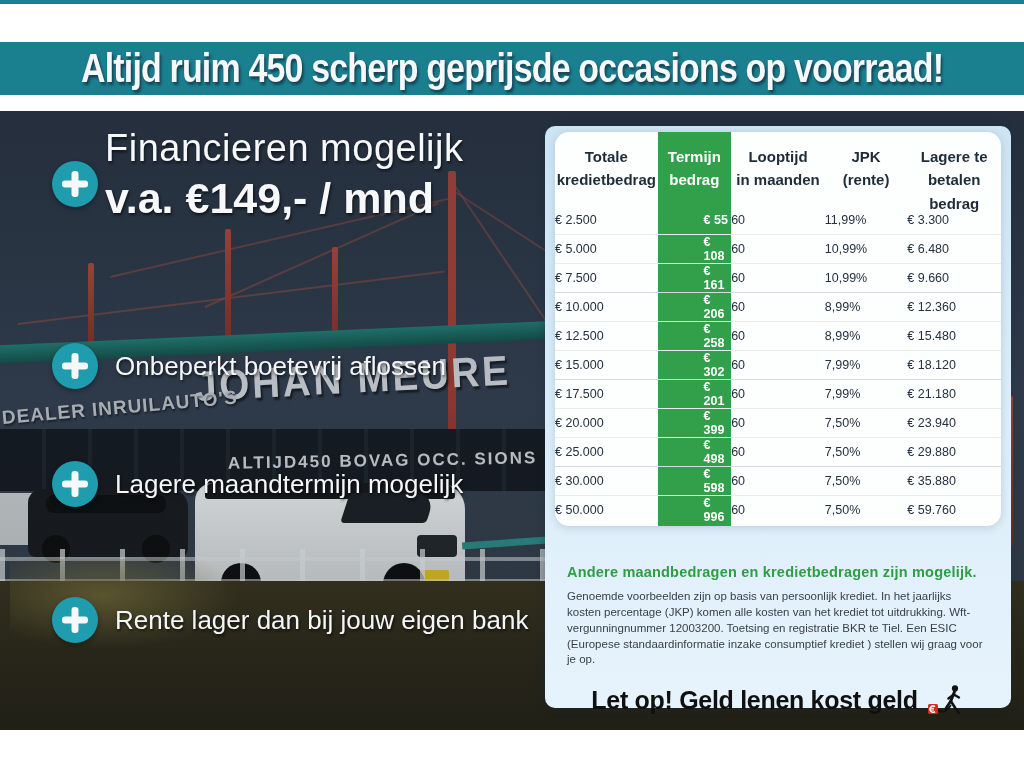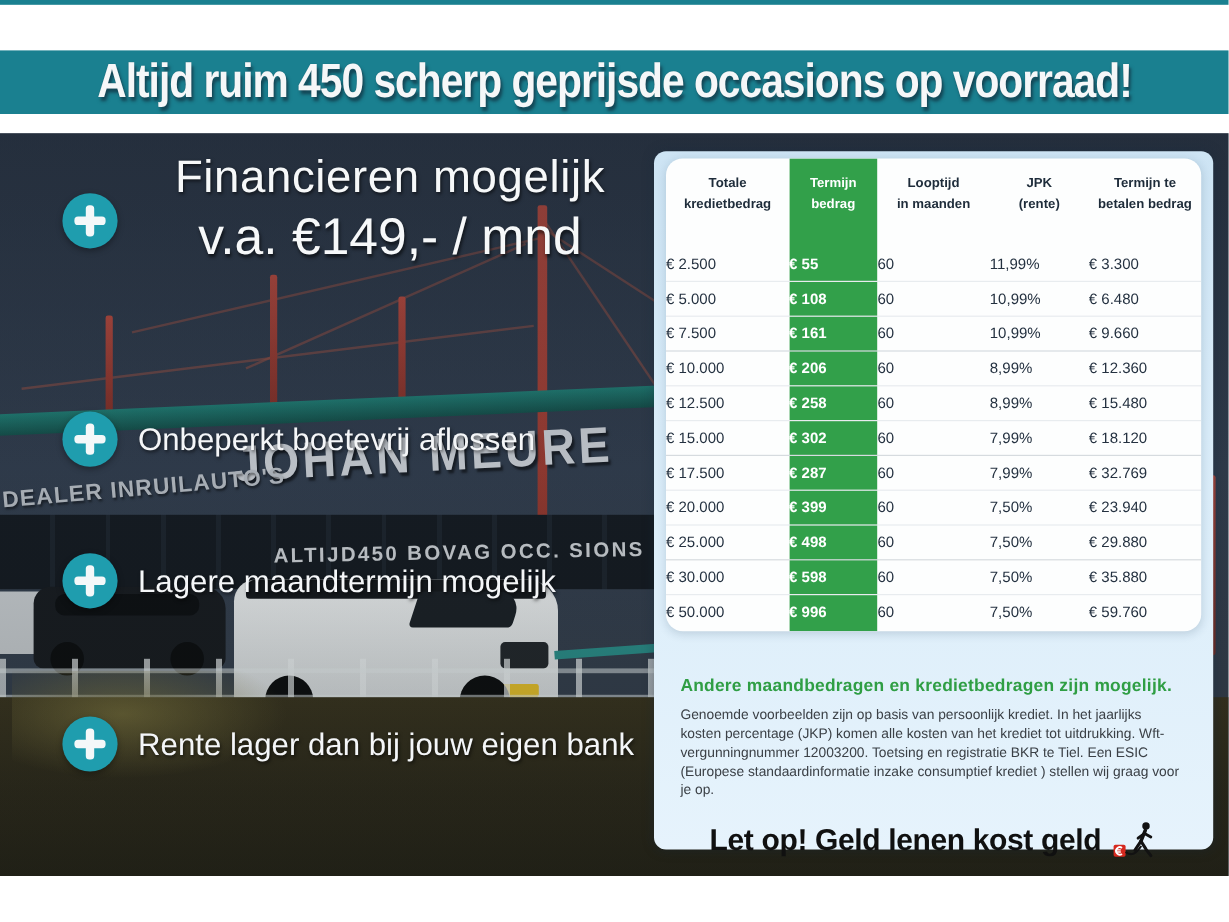--- a/index.html
+++ b/index.html
@@ -69,44 +69,44 @@
        background:linear-gradient(180deg,rgba(24,32,44,.30) 0%,rgba(24,32,44,.08) 45%,rgba(18,22,16,.28) 100%);}
 
   
   .overlay{position:absolute;inset:0;z-index:4;}
   .plus-badge{width:46px;height:46px;border-radius:50%;background:#1f9dae;position:relative;
               box-shadow:0 2px 5px rgba(0,0,0,.35);flex:0 0 46px;}
   .plus-badge::before,.plus-badge::after{content:"";position:absolute;left:50%;top:50%;
               width:26px;height:7px;background:#f4f8f9;border-radius:3px;transform:translate(-50%,-50%);}
   .plus-badge::after{transform:translate(-50%,-50%) rotate(90deg);}
   .finance-badge{position:absolute;left:52px;top:50px;}
-  .finance-text{position:absolute;left:105px;top:16px;width:440px;text-align:center;color:#f6f8f9;}
+  .finance-text{position:absolute;left:105px;top:16px;width:440px;text-align:left;color:#f6f8f9;}
   .finance-line1{font-size:38px;font-weight:400;letter-spacing:.5px;text-shadow:1px 2px 3px rgba(0,0,0,.6);}
-  .finance-line2{font-size:43px;font-weight:400;margin-top:4px;text-shadow:1px 2px 3px rgba(0,0,0,.65);}
+  .finance-line2{font-size:43px;font-weight:700;margin-top:4px;text-shadow:1px 2px 3px rgba(0,0,0,.65);}
   .bullet{position:absolute;left:52px;display:flex;align-items:center;gap:17px;height:46px;}
   .bullet .label{font-size:26px;color:#f4f6f8;text-shadow:1px 2px 3px rgba(0,0,0,.6);white-space:nowrap;}
   .bullet.b1{top:232px;} .bullet.b2{top:350px;} .bullet.b3{top:486px;}
 
   
   .panel{position:absolute;left:545px;top:15px;width:466px;height:582px;z-index:5;
          border-radius:10px;background:linear-gradient(180deg,#cde4f4 0%,#d9ecf9 40%,#e6f3fc 100%);
          box-shadow:0 0 10px rgba(20,40,60,.35);}
   .ftable{position:absolute;left:10px;top:6px;width:446px;height:394px;background:#fdfefe;
           border-radius:14px;overflow:hidden;box-shadow:0 2px 8px rgba(30,60,90,.18);}
   .green-stripe{position:absolute;left:23%;top:0;width:16.5%;height:100%;background:#32a04a;}
   .thead,.trow{position:relative;display:grid;grid-template-columns:23% 16.5% 21% 18.5% 21%;}
   .thead{padding-top:13px;height:55px;}
-  .th{font-size:11px;font-weight:700;color:#1e2c3a;text-align:center;line-height:1.55;}
+  .th{font-size:15px;font-weight:700;color:#1e2c3a;text-align:center;line-height:1.55;}
   .th.c1{color:#ffffff;}
   .trows{position:relative;padding-top:6px;}
   .trow{height:28px;align-items:center;}
   .trow.sep{border-top:1px solid #e8ecef;}
   .trow.sep-strong{border-top:1px solid #d6dbdf;}
   .tcell{font-size:12.5px;color:#243140;}
-  .tcell.c1{color:#ffffff;font-weight:600;}
+  .tcell.c1{color:#ffffff;font-weight:600;padding-left:46px;}
 
   .panel-footer{position:absolute;left:22px;top:400px;width:420px;}
   .highlight{margin-top:38px;font-size:14.5px;font-weight:700;color:#2f9e44;letter-spacing:.2px;}
   .disclaimer{margin-top:9px;font-size:11.5px;line-height:1.38;color:#3b4046;}
   .warning-row{margin-top:16px;display:flex;align-items:center;justify-content:center;gap:9px;}
   .warning-text{font-size:25px;font-weight:700;color:#101010;letter-spacing:-.3px;white-space:nowrap;}
   .warning-icon{width:36px;height:32px;flex:0 0 36px;}
 </style>
 </head>
 <body>
@@ -193,21 +193,21 @@
           </div>
           <div class="th c2">
             <div>Looptijd</div>
             <div>in maanden</div>
           </div>
           <div class="th c3">
             <div>JPK</div>
             <div>(rente)</div>
           </div>
           <div class="th c4">
-            <div>Termijn te</div>
+            <div>Lagere te</div>
             <div>betalen bedrag</div>
           </div>
         </div>
         <div class="trows">
             <div class="trow">
               <div class="tcell c0">€ 2.500</div>
               <div class="tcell c1">€ 55</div>
               <div class="tcell c2">60</div>
               <div class="tcell c3">11,99%</div>
               <div class="tcell c4">€ 3.300</div>
@@ -242,24 +242,24 @@
             </div>
             <div class="trow sep">
               <div class="tcell c0">€ 15.000</div>
               <div class="tcell c1">€ 302</div>
               <div class="tcell c2">60</div>
               <div class="tcell c3">7,99%</div>
               <div class="tcell c4">€ 18.120</div>
             </div>
             <div class="trow sep sep-strong">
               <div class="tcell c0">€ 17.500</div>
-              <div class="tcell c1">€ 287</div>
+              <div class="tcell c1">€ 201</div>
               <div class="tcell c2">60</div>
               <div class="tcell c3">7,99%</div>
-              <div class="tcell c4">€ 32.769</div>
+              <div class="tcell c4">€ 21.180</div>
             </div>
             <div class="trow sep">
               <div class="tcell c0">€ 20.000</div>
               <div class="tcell c1">€ 399</div>
               <div class="tcell c2">60</div>
               <div class="tcell c3">7,50%</div>
               <div class="tcell c4">€ 23.940</div>
             </div>
             <div class="trow sep">
               <div class="tcell c0">€ 25.000</div>

